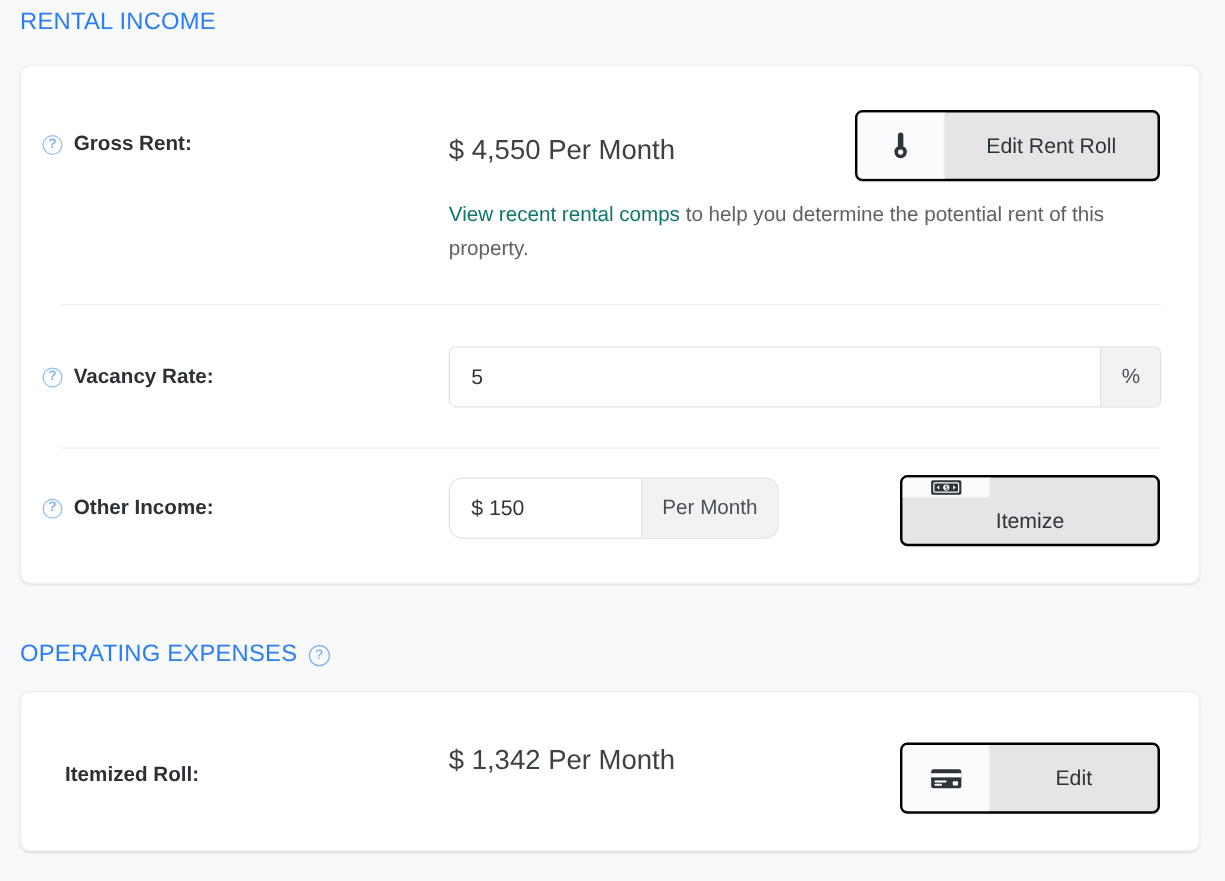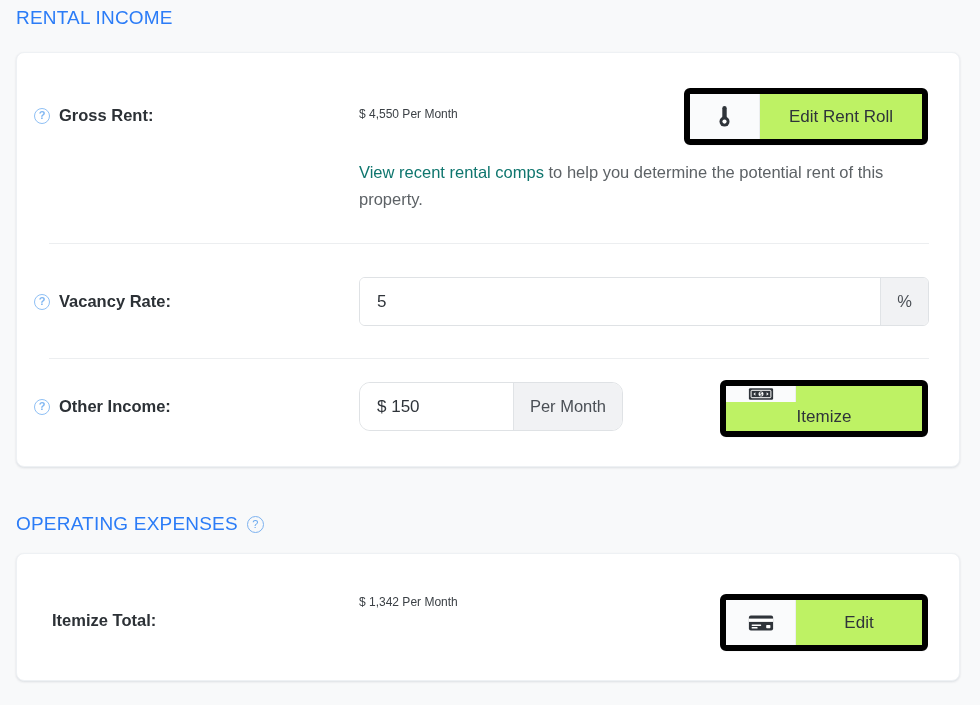--- a/index.html
+++ b/index.html
@@ -61,21 +61,21 @@
     align-items: center;
     gap: 9px;
     font-size: 16.5px;
     font-weight: bold;
     color: #2c3136;
     white-space: nowrap;
   }
 
   .value-text {
     position: absolute;
-    font-size: 12px;
+    font-size: 22px;
     color: #3c4146;
     white-space: nowrap;
   }
 
   
   .help-icon {
     width: 16px;
     height: 16px;
     border-radius: 50%;
     border: 1.3px solid #8fc0f5;
@@ -100,23 +100,23 @@
     width: 880px;
     height: 1px;
     background: #eceef0;
   }
 
   
   .split-btn {
     position: absolute;
     display: flex;
     align-items: stretch;
-    border: 6px solid #000000;
+    border: 2px solid #000000;
     border-radius: 6px;
-    background: #bef264;
+    background: #e5e5e5;
     overflow: hidden;
     box-shadow: 0 1px 1px rgba(16,30,54,0.03);
     cursor: pointer;
     text-align: right;
   }
   .split-btn .icon-part {
     width: 70px;
     background: #fafbfc;
     border-right: 1px solid #eceef0;
     display: flex;
@@ -265,21 +265,21 @@
 
   <div class="section-heading" id="expenses-heading">
     <span>OPERATING EXPENSES</span>
     <span class="help-icon heading-help">?</span>
   </div>
 
   <div class="card" id="expenses-card">
 
     <div class="row">
       <div class="label-cell" style="top:57px; left:35px;">
-        <span>Itemize Total:</span>
+        <span>Itemized Roll:</span>
       </div>
 
       <div class="value-text" style="left:342px; top:41px;">$ 1,342 Per Month</div>
 
       <div class="split-btn" style="left:703px; top:40px; width:208px; height:57px;">
         <span class="icon-part">
           <svg width="26" height="18" viewBox="0 0 26 18" aria-hidden="true">
             <rect x="0.9" y="1.4" width="24.2" height="15.2" rx="2" fill="#2f343a"></rect>
             <rect x="0.9" y="4.6" width="24.2" height="3.3" fill="#ffffff"></rect>
             <rect x="3.6" y="10.4" width="9.6" height="1.5" rx="0.6" fill="#ffffff"></rect>

